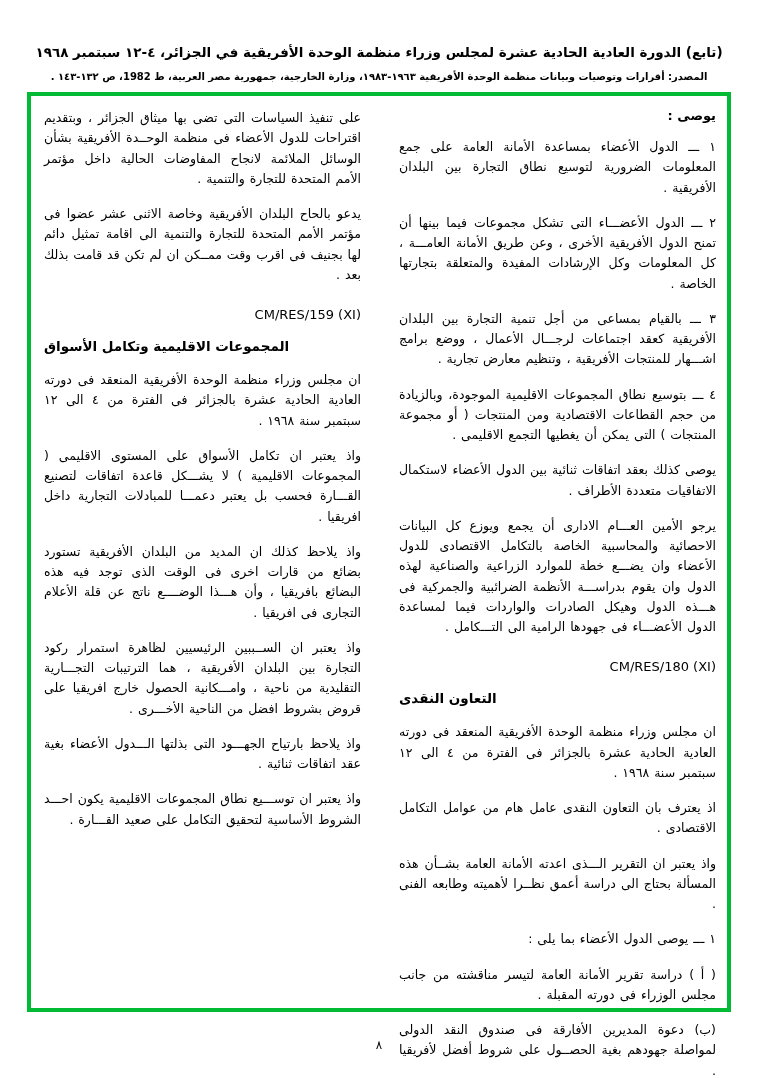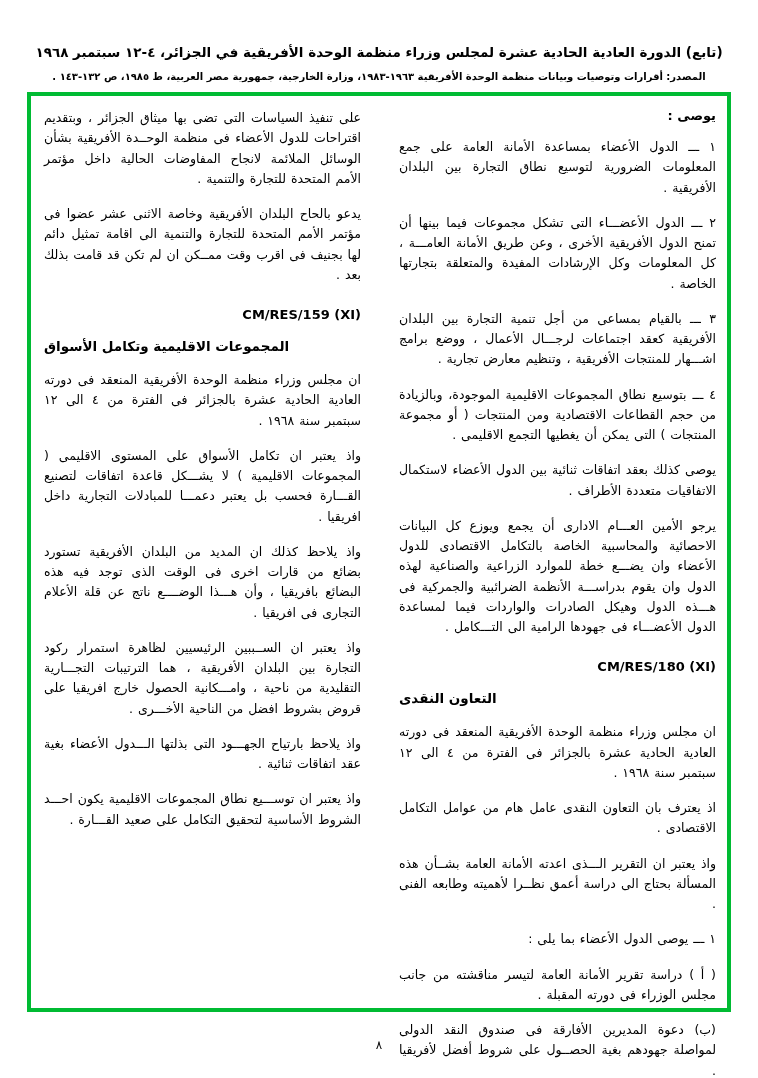--- a/index.html
+++ b/index.html
@@ -73,21 +73,21 @@
     word-spacing: 1px;
   }
   .sub-head {
     font-size: 13px;
     font-weight: bold;
     margin: 0 0 14px 0;
     text-align: right;
   }
   .res-code {
     font-size: 13px;
-    font-weight: bold;
+    font-weight: normal;
     margin: 22px 0 16px 0;
     text-align: right;
     direction: ltr;
     unicode-bidi: embed;
   }
   .res-title {
     font-size: 13.5px;
     font-weight: bold;
     margin: 0 0 16px 0;
     text-align: left;
@@ -101,21 +101,21 @@
     font-size: 12px;
   }
 </style>
 </head>
 <body>
 
 <div class="page">
 
   <div class="header">
     <div class="header-title">(تابع) الدورة العادية الحادية عشرة لمجلس وزراء منظمة الوحدة الأفريقية في الجزائر، ٤-١٢ سبتمبر ١٩٦٨</div>
-    <div class="header-source">المصدر: أقرارات وتوصيات وبيانات منظمة الوحدة الأفريقية ١٩٦٣-١٩٨٣، وزارة الخارجية، جمهورية مصر العربية، ط ١٩٨٥، ص ١٣٢-١٤٣ .</div>
+    <div class="header-source">المصدر: أقرارات وتوصيات وبيانات منظمة الوحدة الأفريقية ١٩٦٣-١٩٨٣، وزارة الخارجية، جمهورية مصر العربية، ط 1982، ص ١٣٢-١٤٣ .</div>
   </div>
 
   <div class="frame"></div>
 
   <div class="cols">
 
     <div class="col">
       <div class="sub-head">يوصى :</div>
       <p class="para">١ ـــ الدول الأعضاء بمساعدة الأمانة العامة على جمع المعلومات الضرورية لتوسيع نطاق التجارة بين البلدان الأفريقية .</p>
       <p class="para">٢ ـــ الدول الأعضـــاء التى تشكل مجموعات فيما بينها أن تمنح الدول الأفريقية الأخرى ، وعن طريق الأمانة العامـــة ، كل المعلومات وكل الإرشادات المفيدة والمتعلقة بتجارتها الخاصة .</p>

